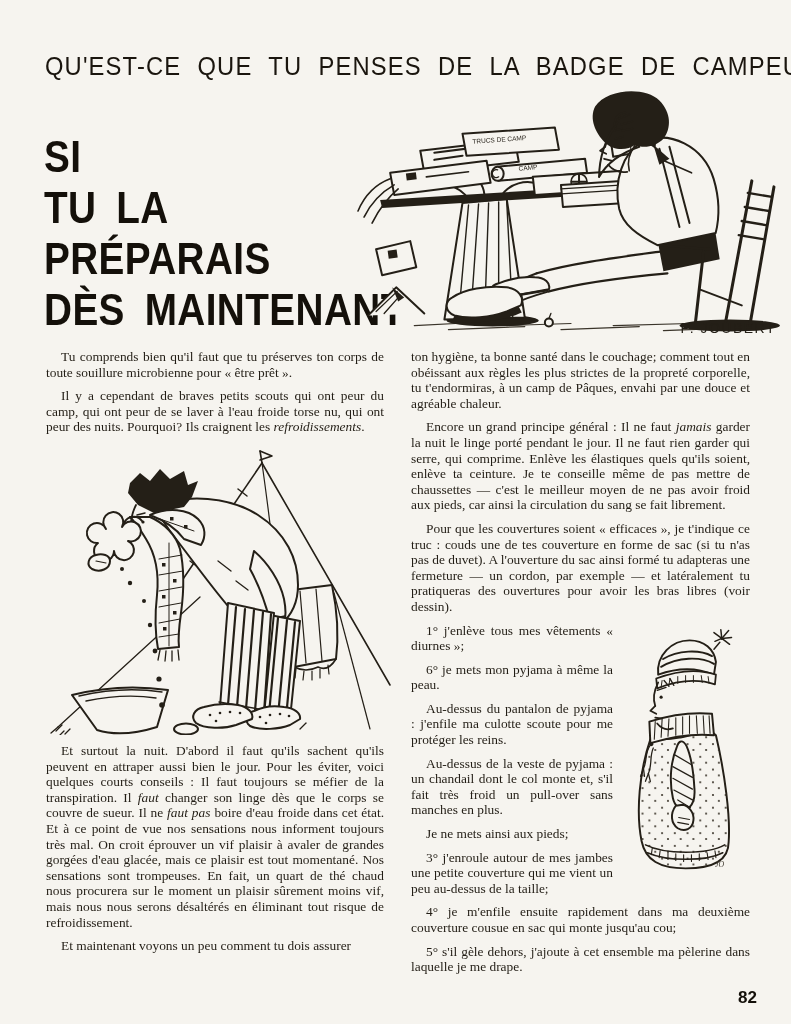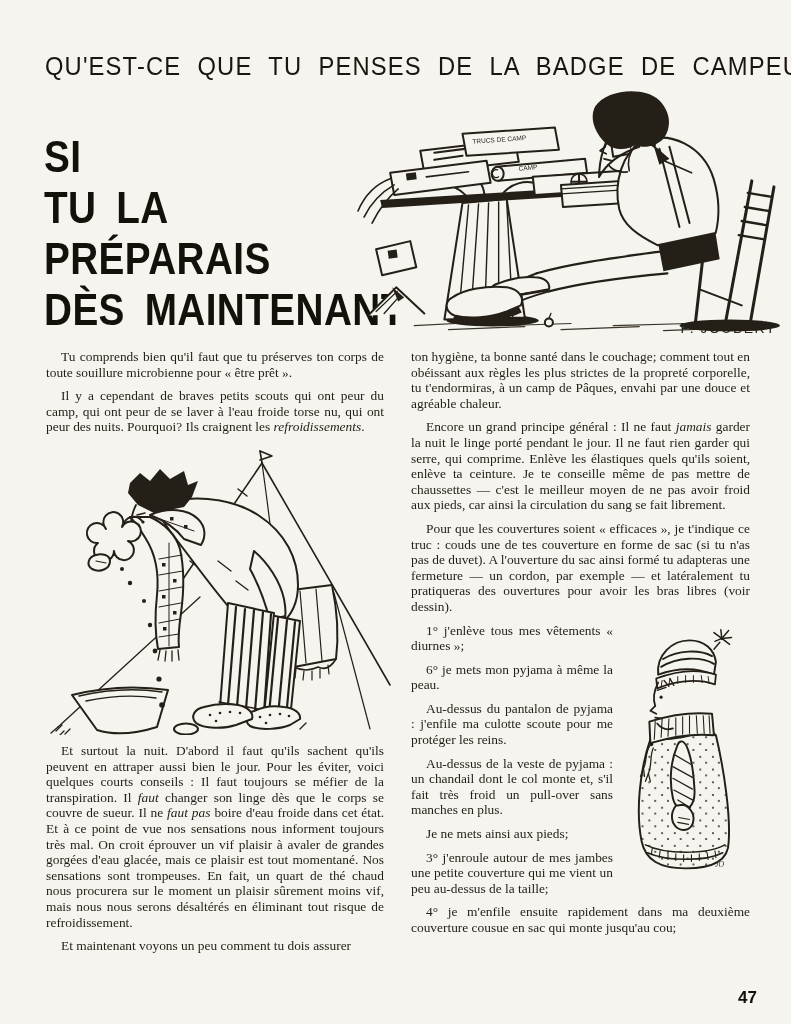--- a/index.html
+++ b/index.html
@@ -404,16 +404,17 @@
       </g>
     </svg>
   </figure>
       <p class="indent">1° j'enlève tous mes vêtements « diurnes »;</p>
       <p class="indent">6° je mets mon pyjama à même la peau.</p>
       <p class="indent">Au-dessus du pantalon de pyjama : j'enfile ma culotte scoute pour me protéger les reins.</p>
       <p class="indent">Au-dessus de la veste de pyjama : un chandail dont le col monte et, s'il fait très froid un pull-over sans manches en plus.</p>
       <p class="indent">Je ne mets ainsi aux pieds;</p>
       <p class="indent">3° j'enroule autour de mes jambes une petite couverture qui me vient un peu au-dessus de la taille;</p>
       <p class="indent">4° je m'enfile ensuite rapidement dans ma deuxième couverture cousue en sac qui monte jusqu'au cou;</p>
+      <p class="indent">5° s'il gèle dehors, j'ajoute à cet ensemble ma pèlerine dans laquelle je me drape.</p>
     </div>
 
-  <div class="page-number">47</div>
+  <div class="page-number">82</div>
 </div>
 
 </body></html>

